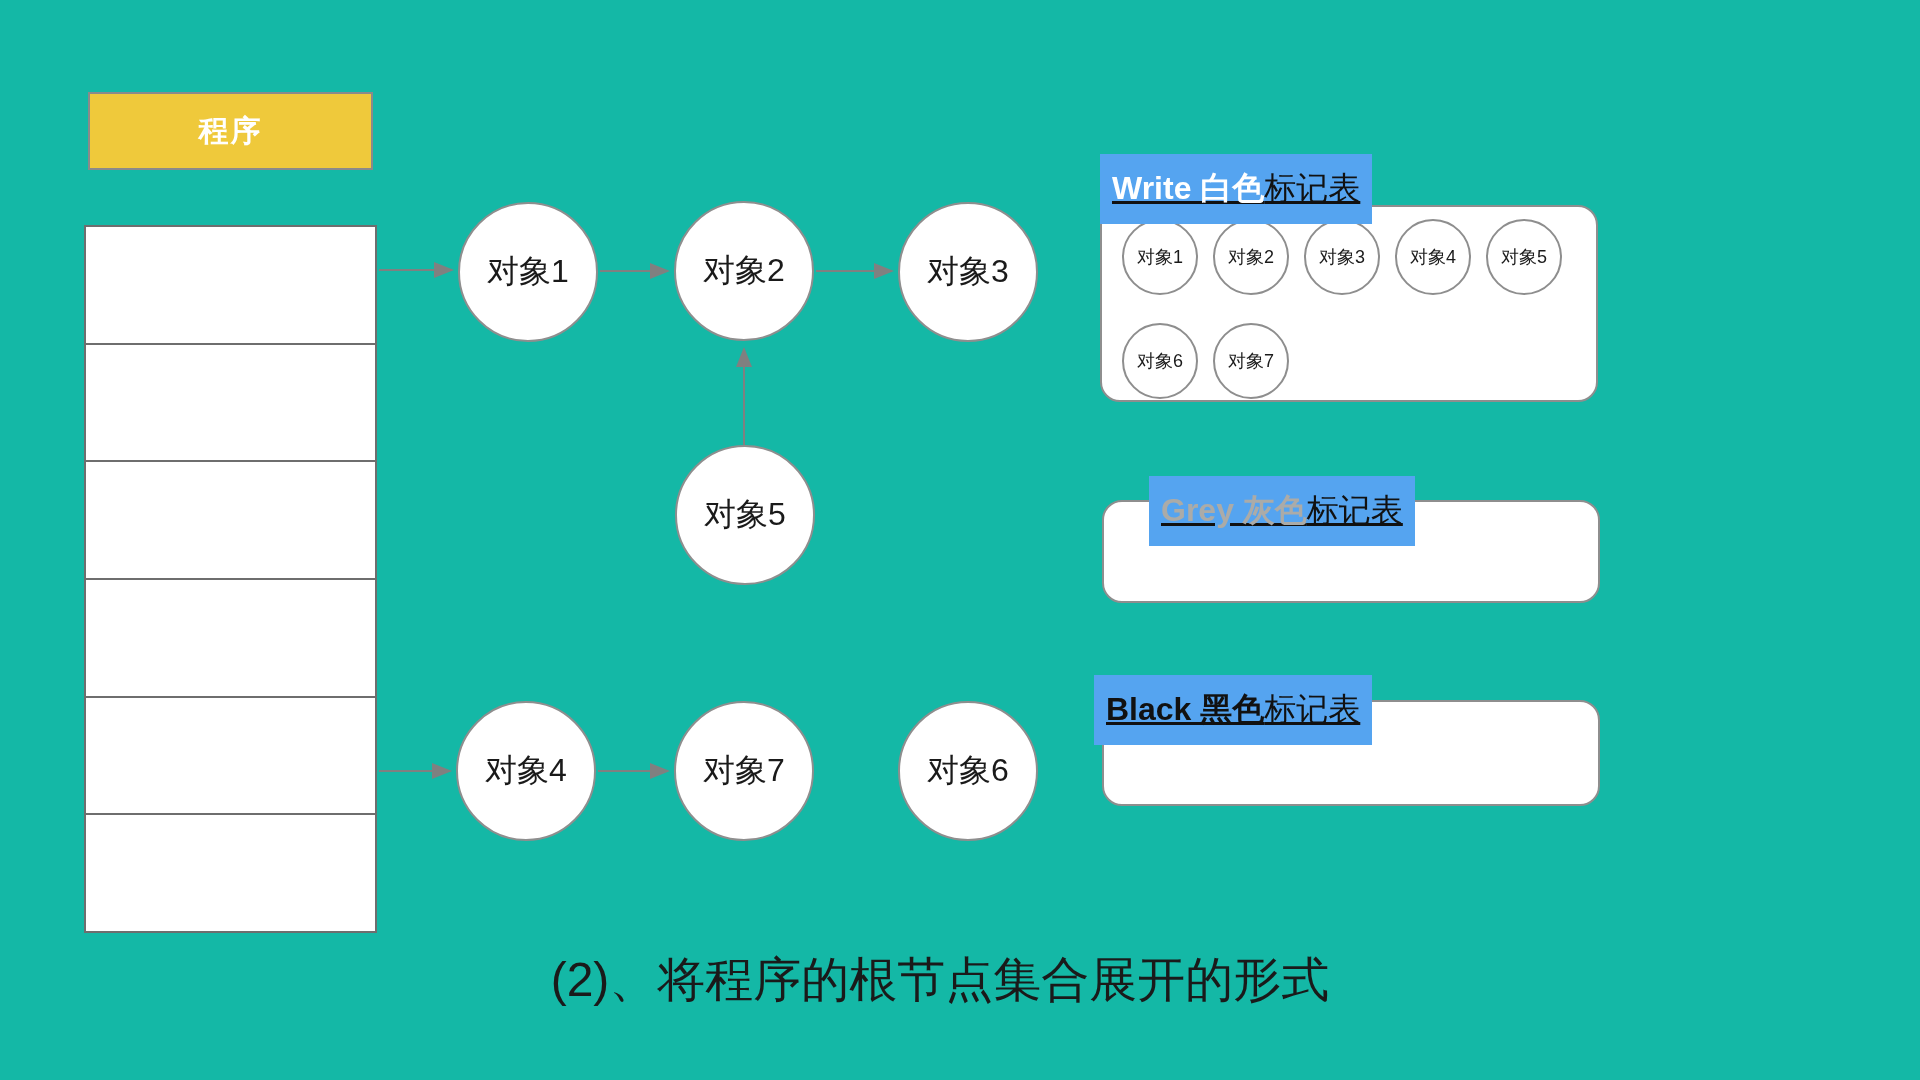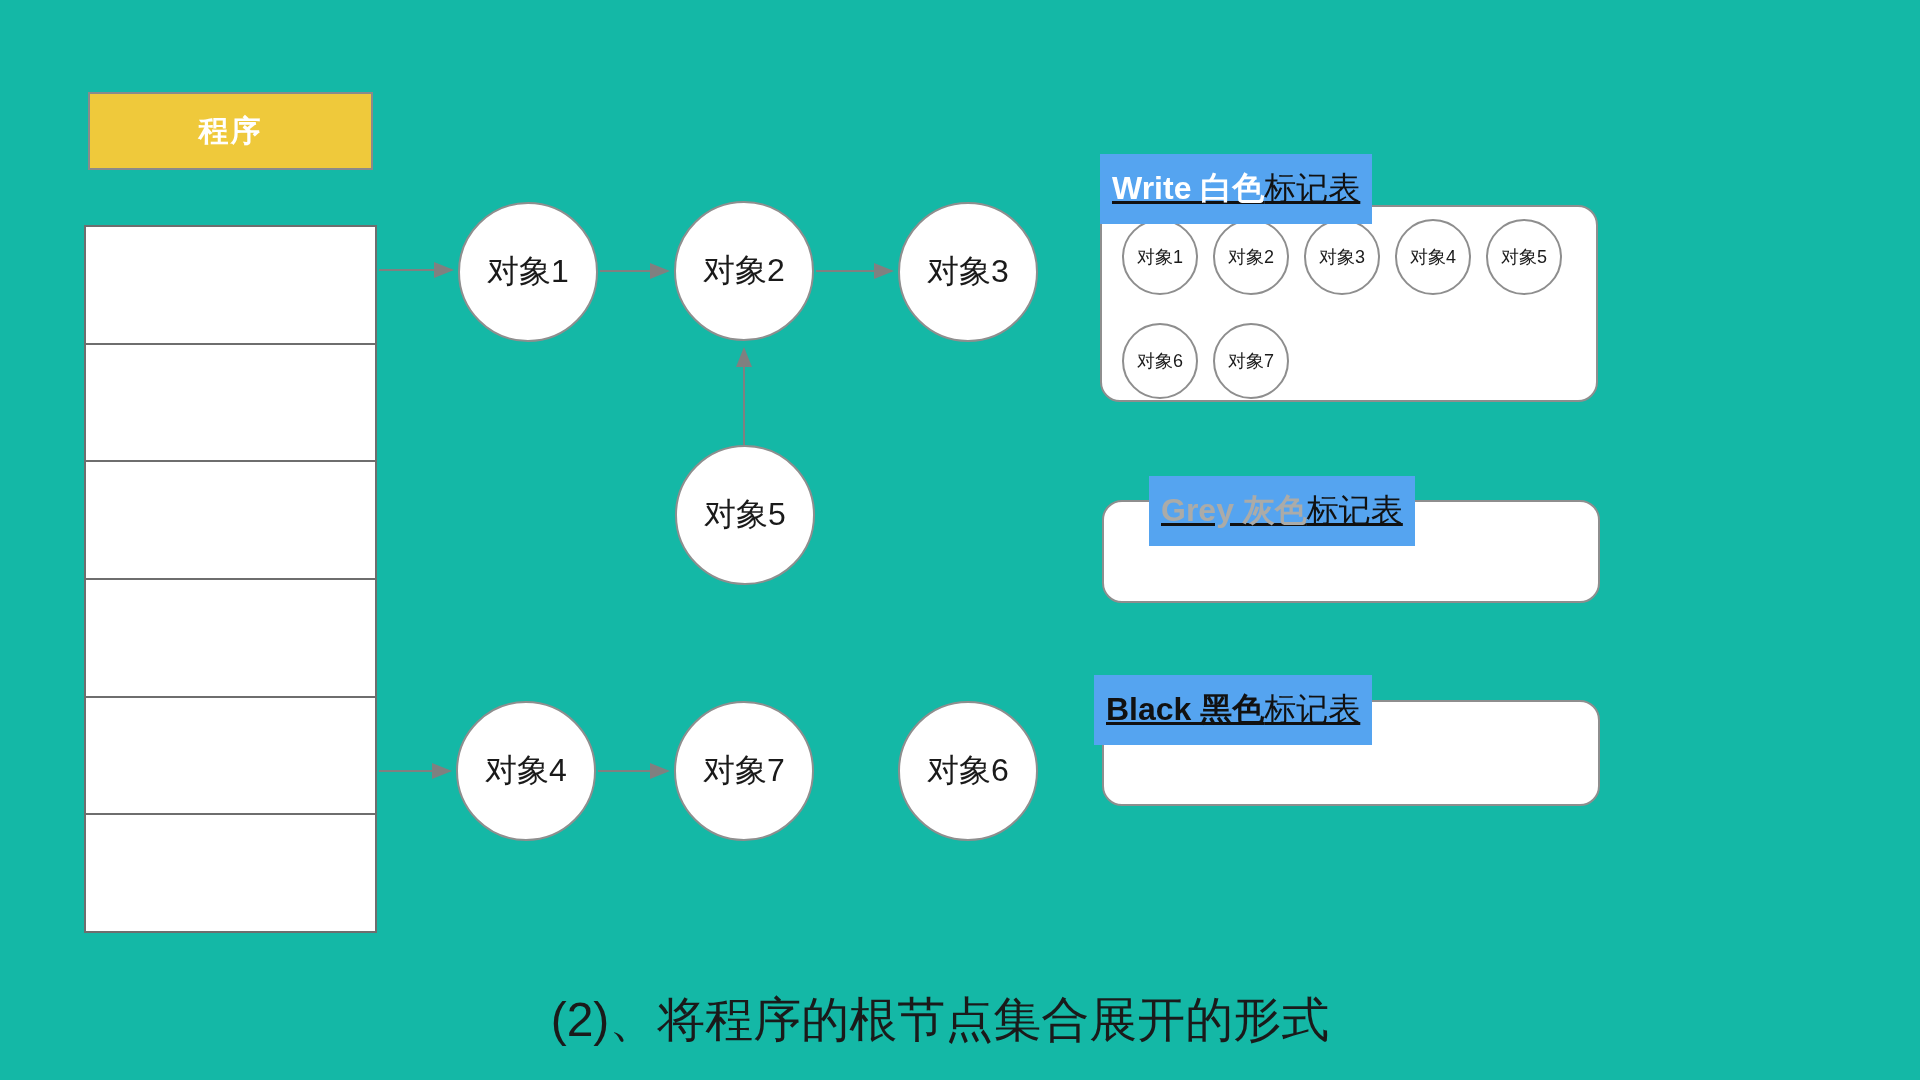--- a/index.html
+++ b/index.html
@@ -81,21 +81,21 @@
   .mini-node{
     width:76px;height:76px;border-radius:50%;
     border:2px solid var(--stroke);background:#fff;
     display:flex;align-items:center;justify-content:center;
     font-size:18px;color:#1a1a1a;
   }
 
   
   .caption{
     position:absolute;left:0;top:948px;width:1880px;
-    text-align:center;font-size:48px;color:#1a1a1a;margin-top:40px;
+    text-align:center;font-size:48px;color:#1a1a1a;
   }
 </style>
 </head>
 <body>
 
 <div class="canvas">
 
   <svg class="arrows" width="1920" height="1080">
     <defs>
       <marker id="ah" viewBox="0 0 10 8" refX="9" refY="4" markerWidth="10" markerHeight="8" orient="auto">

